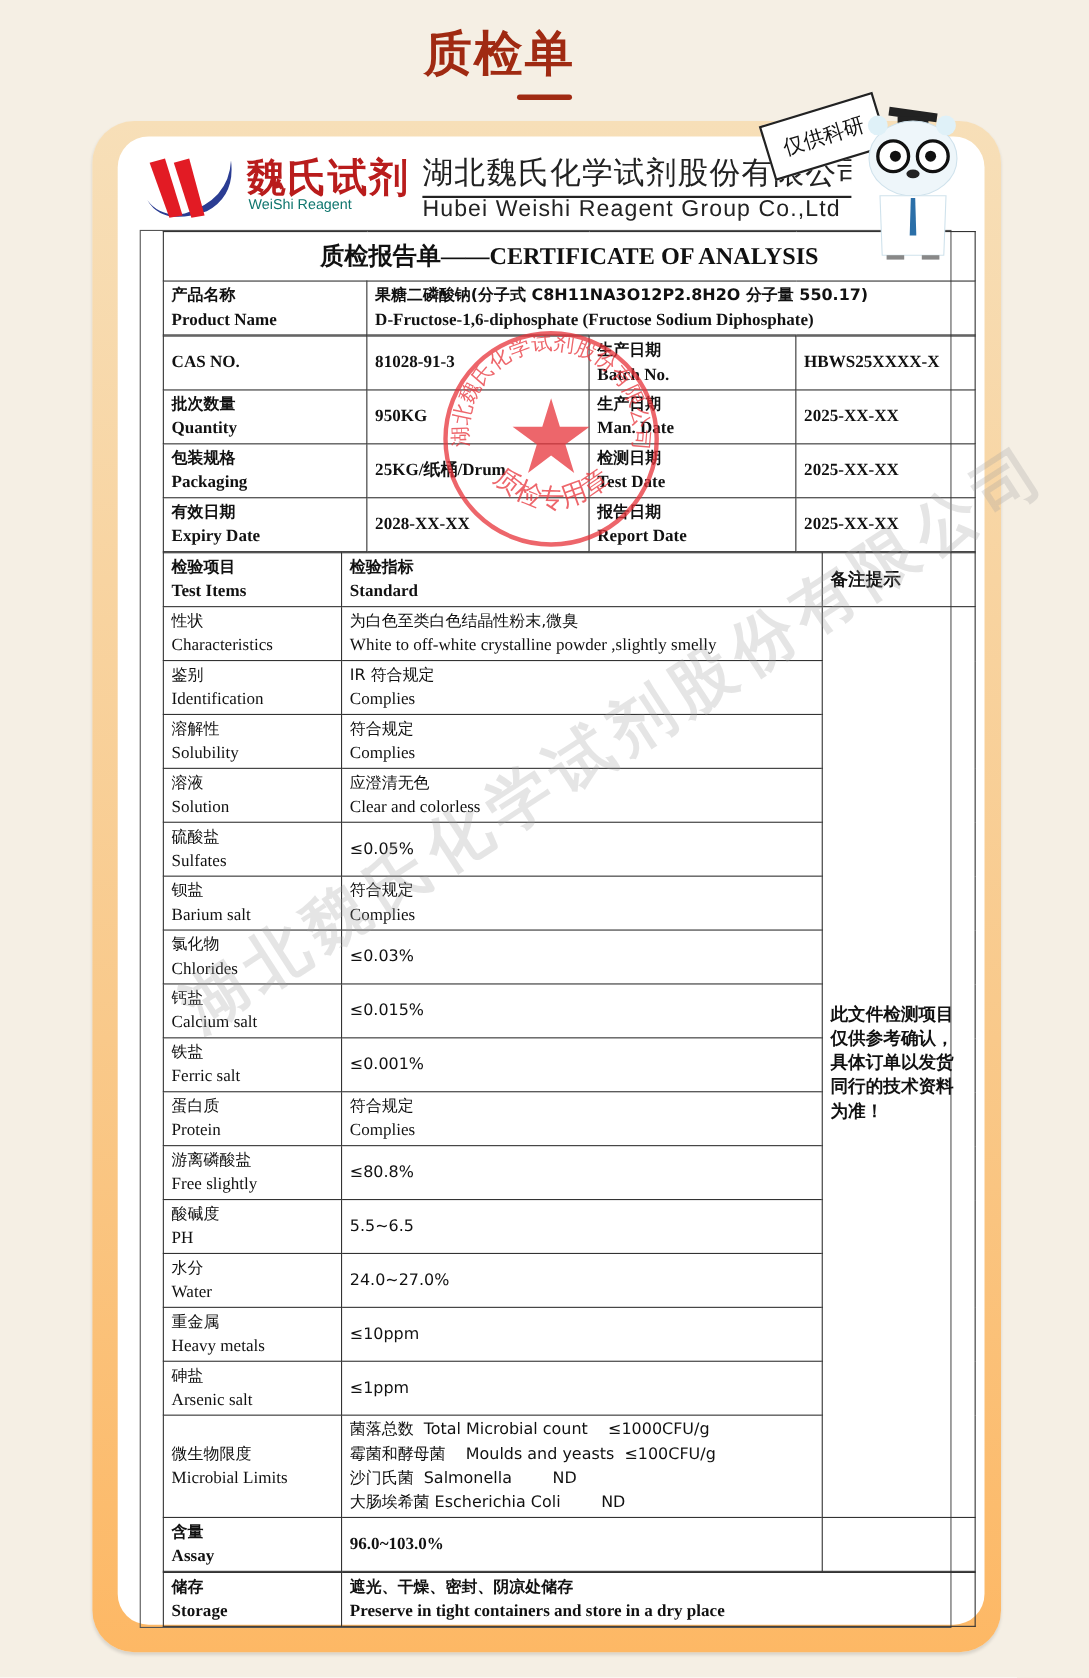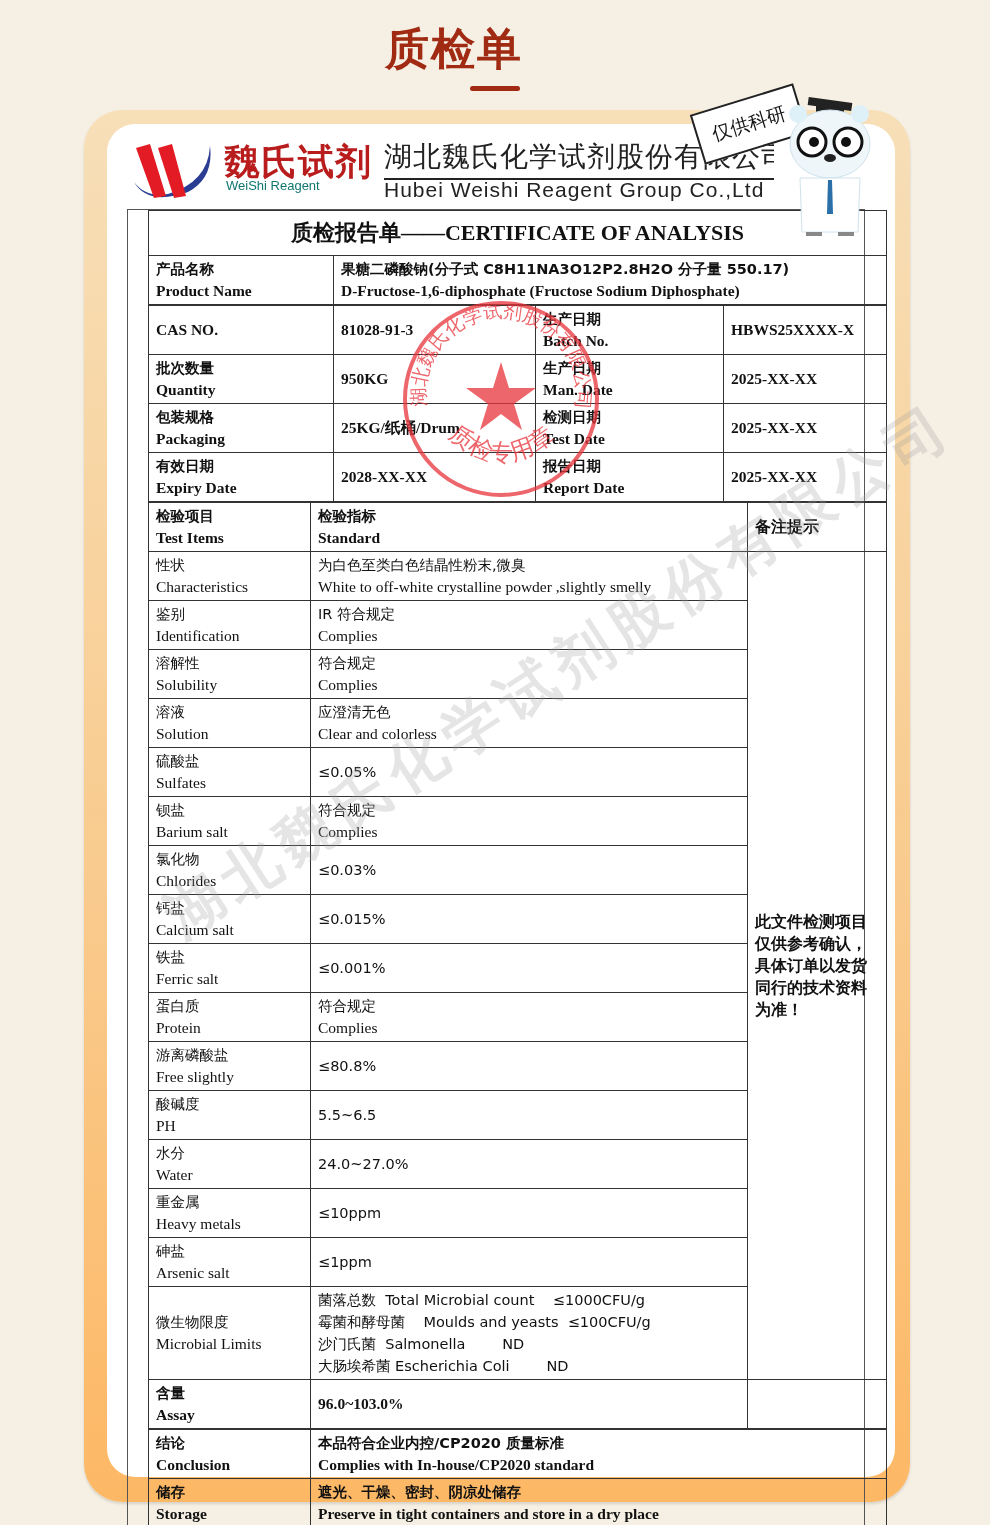--- a/index.html
+++ b/index.html
@@ -320,30 +320,20 @@
           <td></td>
         </tr>
       </tbody>
   </table>
   <table>
     <colgroup>
         <col style="width:162px">
         <col style="width:576px">
       </colgroup>
     <tbody>
-        <tr>
-      <td class="b">
-            <div class="cn">结论</div>
-            <div>Conclusion</div>
-          </td>
-      <td class="b">
-            <div class="cn">本品符合企业内控/CP2020 质量标准</div>
-            <div>Complies with In-house/CP2020 standard</div>
-          </td>
-    </tr>
     <tr>
       <td class="b">
             <div class="cn">储存</div>
             <div>Storage</div>
           </td>
       <td class="b">
             <div class="cn">遮光、干燥、密封、阴凉处储存</div>
             <div>Preserve in tight containers and store in a dry place</div>
           </td>
     </tr>

